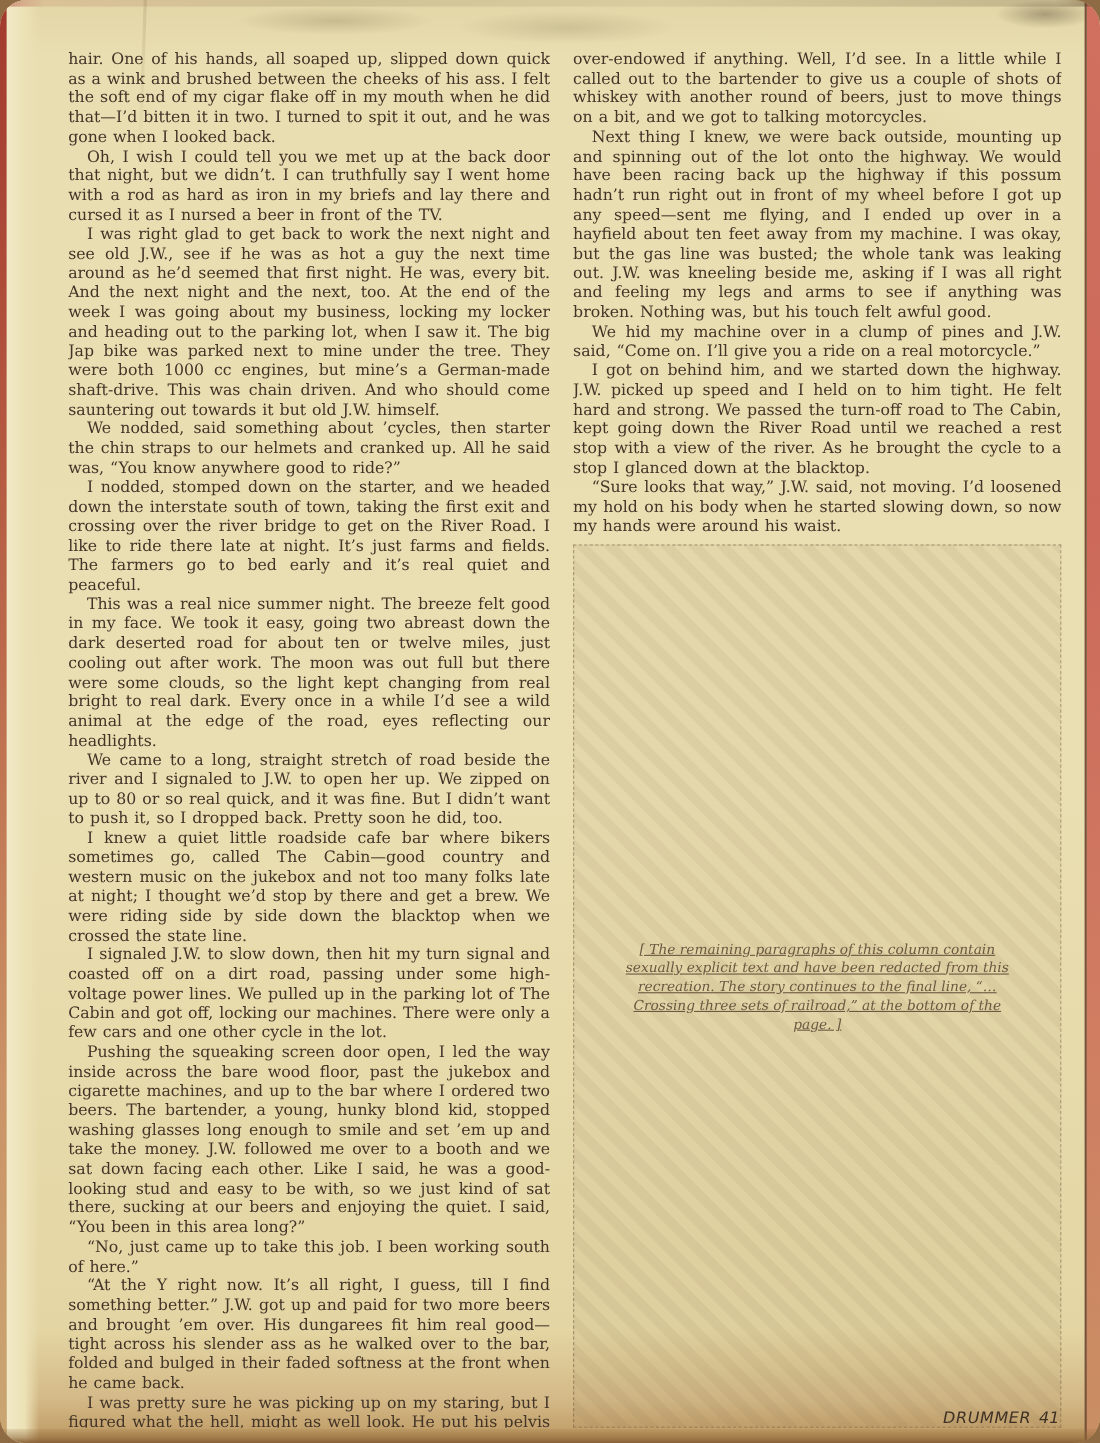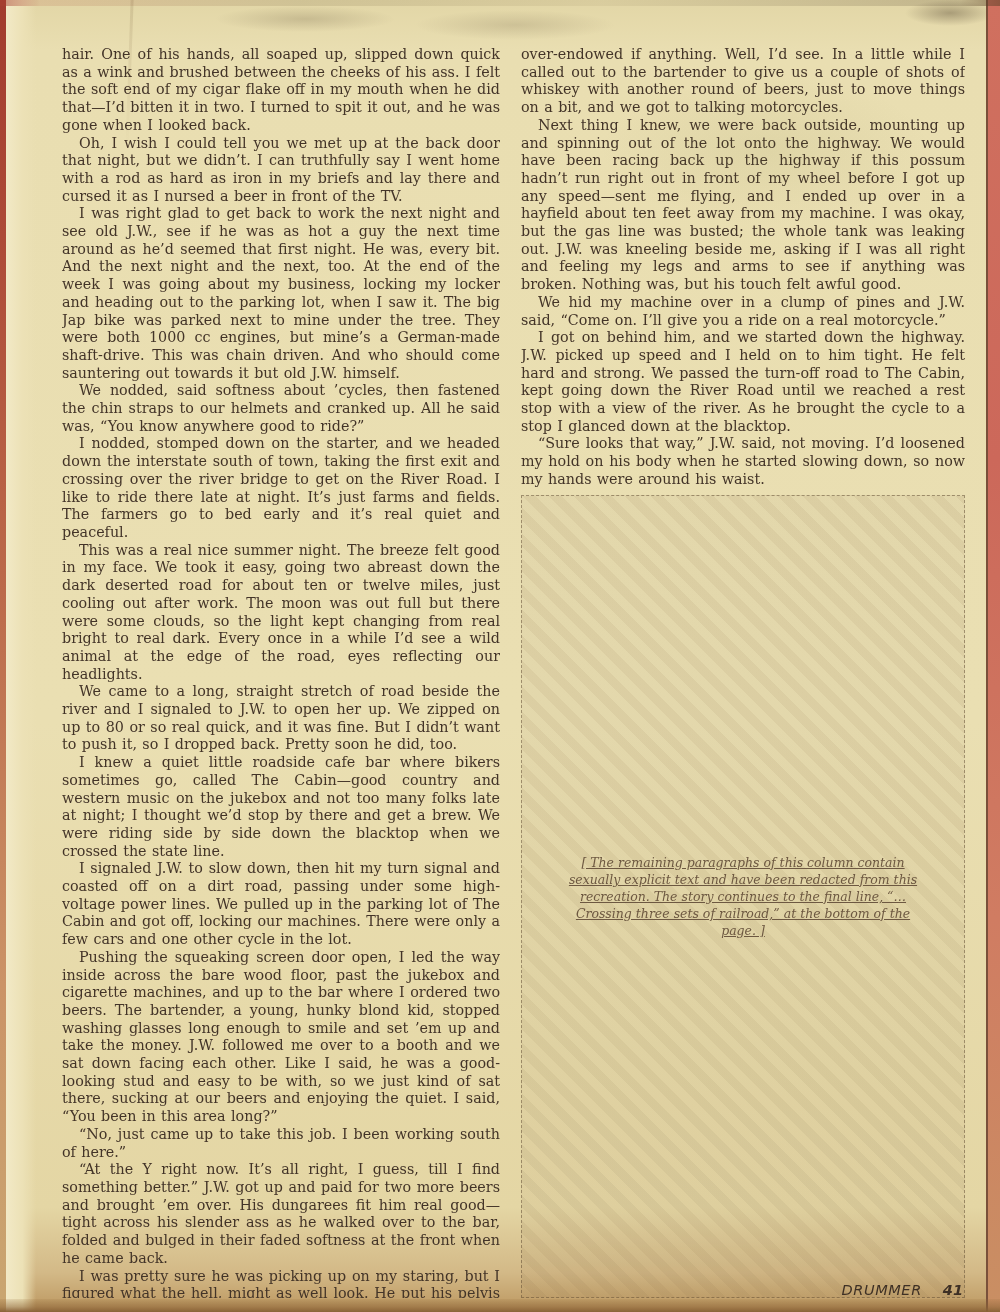--- a/index.html
+++ b/index.html
@@ -1,19 +1,20 @@
 <!DOCTYPE html>
 <html><head>
 <meta charset="utf-8">
 <style>
   html,body{margin:0;padding:0;background:#8f6b44;}
   .scan{
     position:relative;width:1000px;height:1312px;overflow:hidden;
     background:linear-gradient(180deg,#e2d6a6 0px,#e9deb1 50px,#eadfb2 55%,#e4d6a4 92%,#d3b987 97%,#bb965f 100%);
     font-family:"DejaVu Serif","Liberation Serif",serif;
+    border-radius:24px;
   }
   
   .edge-left{position:absolute;left:0;top:0;width:6px;height:100%;z-index:3;
     background:linear-gradient(180deg,#a23b2e 0%,#ad4a38 18%,#bc6a4b 45%,#cb9367 75%,#c9a671 100%);}
   .edge-left-band{position:absolute;left:6px;top:0;width:30px;height:100%;z-index:2;
     background:linear-gradient(90deg,#f2e9c6 0%,#ece1b6 55%,rgba(233,222,177,0) 100%);}
   .edge-right{position:absolute;right:0;top:0;width:12px;height:100%;z-index:3;
     border-left:2px solid #79503a;
     background:linear-gradient(180deg,#d0705f 0%,#cc685a 35%,#d07c62 70%,#c98f63 100%);}
   .edge-top{position:absolute;left:0;top:0;width:100%;height:6px;z-index:4;opacity:.55;
@@ -40,42 +41,42 @@
   .col p.noindent{text-indent:0;}
   .redacted{flex:1;margin-top:6px;box-sizing:border-box;
     border:1px dashed rgba(95,75,50,.5);
     background:repeating-linear-gradient(45deg,rgba(120,95,60,.06) 0 9px,rgba(120,95,60,.13) 9px 18px);
     display:flex;align-items:center;justify-content:center;text-align:center;
     padding:20px 46px;color:#6d5841;font-style:italic;font-size:12.5px;line-height:17px;text-indent:0;text-decoration:underline;}
   
   .folio{position:absolute;right:37px;bottom:14px;z-index:5;font-style:italic;
     font-size:14.5px;color:#3e3025;font-family:"DejaVu Sans","Liberation Sans",sans-serif;}
   .folio .mag{letter-spacing:.6px;}
-  .folio .num{font-weight:bold;margin-left:21px;text-align:right;}
+  .folio .num{font-weight:normal;margin-left:7px;text-align:right;}
 </style>
 </head>
 <body>
 
 <div class="scan">
   <div class="edge-top"></div>
   <div class="edge-left"></div>
   <div class="edge-left-band"></div>
   <div class="edge-right"></div>
   <div class="edge-bottom"></div>
   <div class="crease"></div>
   <div class="smudge a"></div>
   <div class="smudge b"></div>
   <div class="smudge c"></div>
   <div class="smudge d"></div>
 
   <div class="col col-left" id="col-left">
       <p class="noindent">hair. One of his hands, all soaped up, slipped down quick as a wink and brushed between the cheeks of his ass. I felt the soft end of my cigar flake off in my mouth when he did that—I’d bitten it in two. I turned to spit it out, and he was gone when I looked back.</p>
       <p>Oh, I wish I could tell you we met up at the back door that night, but we didn’t. I can truthfully say I went home with a rod as hard as iron in my briefs and lay there and cursed it as I nursed a beer in front of the TV.</p>
       <p>I was right glad to get back to work the next night and see old J.W., see if he was as hot a guy the next time around as he’d seemed that first night. He was, every bit. And the next night and the next, too. At the end of the week I was going about my business, locking my locker and heading out to the parking lot, when I saw it. The big Jap bike was parked next to mine under the tree. They were both 1000 cc engines, but mine’s a German-made shaft-drive. This was chain driven. And who should come sauntering out towards it but old J.W. himself.</p>
-      <p>We nodded, said softness about ’cycles, then fastened the chin straps to our helmets and cranked up. All he said was, “You know anywhere good to ride?”</p>
+      <p>We nodded, said something about ’cycles, then starter the chin straps to our helmets and cranked up. All he said was, “You know anywhere good to ride?”</p>
       <p>I nodded, stomped down on the starter, and we headed down the interstate south of town, taking the first exit and crossing over the river bridge to get on the River Road. I like to ride there late at night. It’s just farms and fields. The farmers go to bed early and it’s real quiet and peaceful.</p>
       <p>This was a real nice summer night. The breeze felt good in my face. We took it easy, going two abreast down the dark deserted road for about ten or twelve miles, just cooling out after work. The moon was out full but there were some clouds, so the light kept changing from real bright to real dark. Every once in a while I’d see a wild animal at the edge of the road, eyes reflecting our headlights.</p>
       <p>We came to a long, straight stretch of road beside the river and I signaled to J.W. to open her up. We zipped on up to 80 or so real quick, and it was fine. But I didn’t want to push it, so I dropped back. Pretty soon he did, too.</p>
       <p>I knew a quiet little roadside cafe bar where bikers sometimes go, called The Cabin—good country and western music on the jukebox and not too many folks late at night; I thought we’d stop by there and get a brew. We were riding side by side down the blacktop when we crossed the state line.</p>
       <p>I signaled J.W. to slow down, then hit my turn signal and coasted off on a dirt road, passing under some high-voltage power lines. We pulled up in the parking lot of The Cabin and got off, locking our machines. There were only a few cars and one other cycle in the lot.</p>
       <p>Pushing the squeaking screen door open, I led the way inside across the bare wood floor, past the jukebox and cigarette machines, and up to the bar where I ordered two beers. The bartender, a young, hunky blond kid, stopped washing glasses long enough to smile and set ’em up and take the money. J.W. followed me over to a booth and we sat down facing each other. Like I said, he was a good-looking stud and easy to be with, so we just kind of sat there, sucking at our beers and enjoying the quiet. I said, “You been in this area long?”</p>
       <p>“No, just came up to take this job. I been working south of here.”</p>
       <p>“At the Y right now. It’s all right, I guess, till I find something better.” J.W. got up and paid for two more beers and brought ’em over. His dungarees fit him real good—tight across his slender ass as he walked over to the bar, folded and bulged in their faded softness at the front when he came back.</p>
       <p>I was pretty sure he was picking up on my staring, but I figured what the hell, might as well look. He put his pelvis right up against the table before he set the beers down, and my heart was beating a little faster. He was well-built, I remembered. Not this one. J.W. was</p>
     </div>

